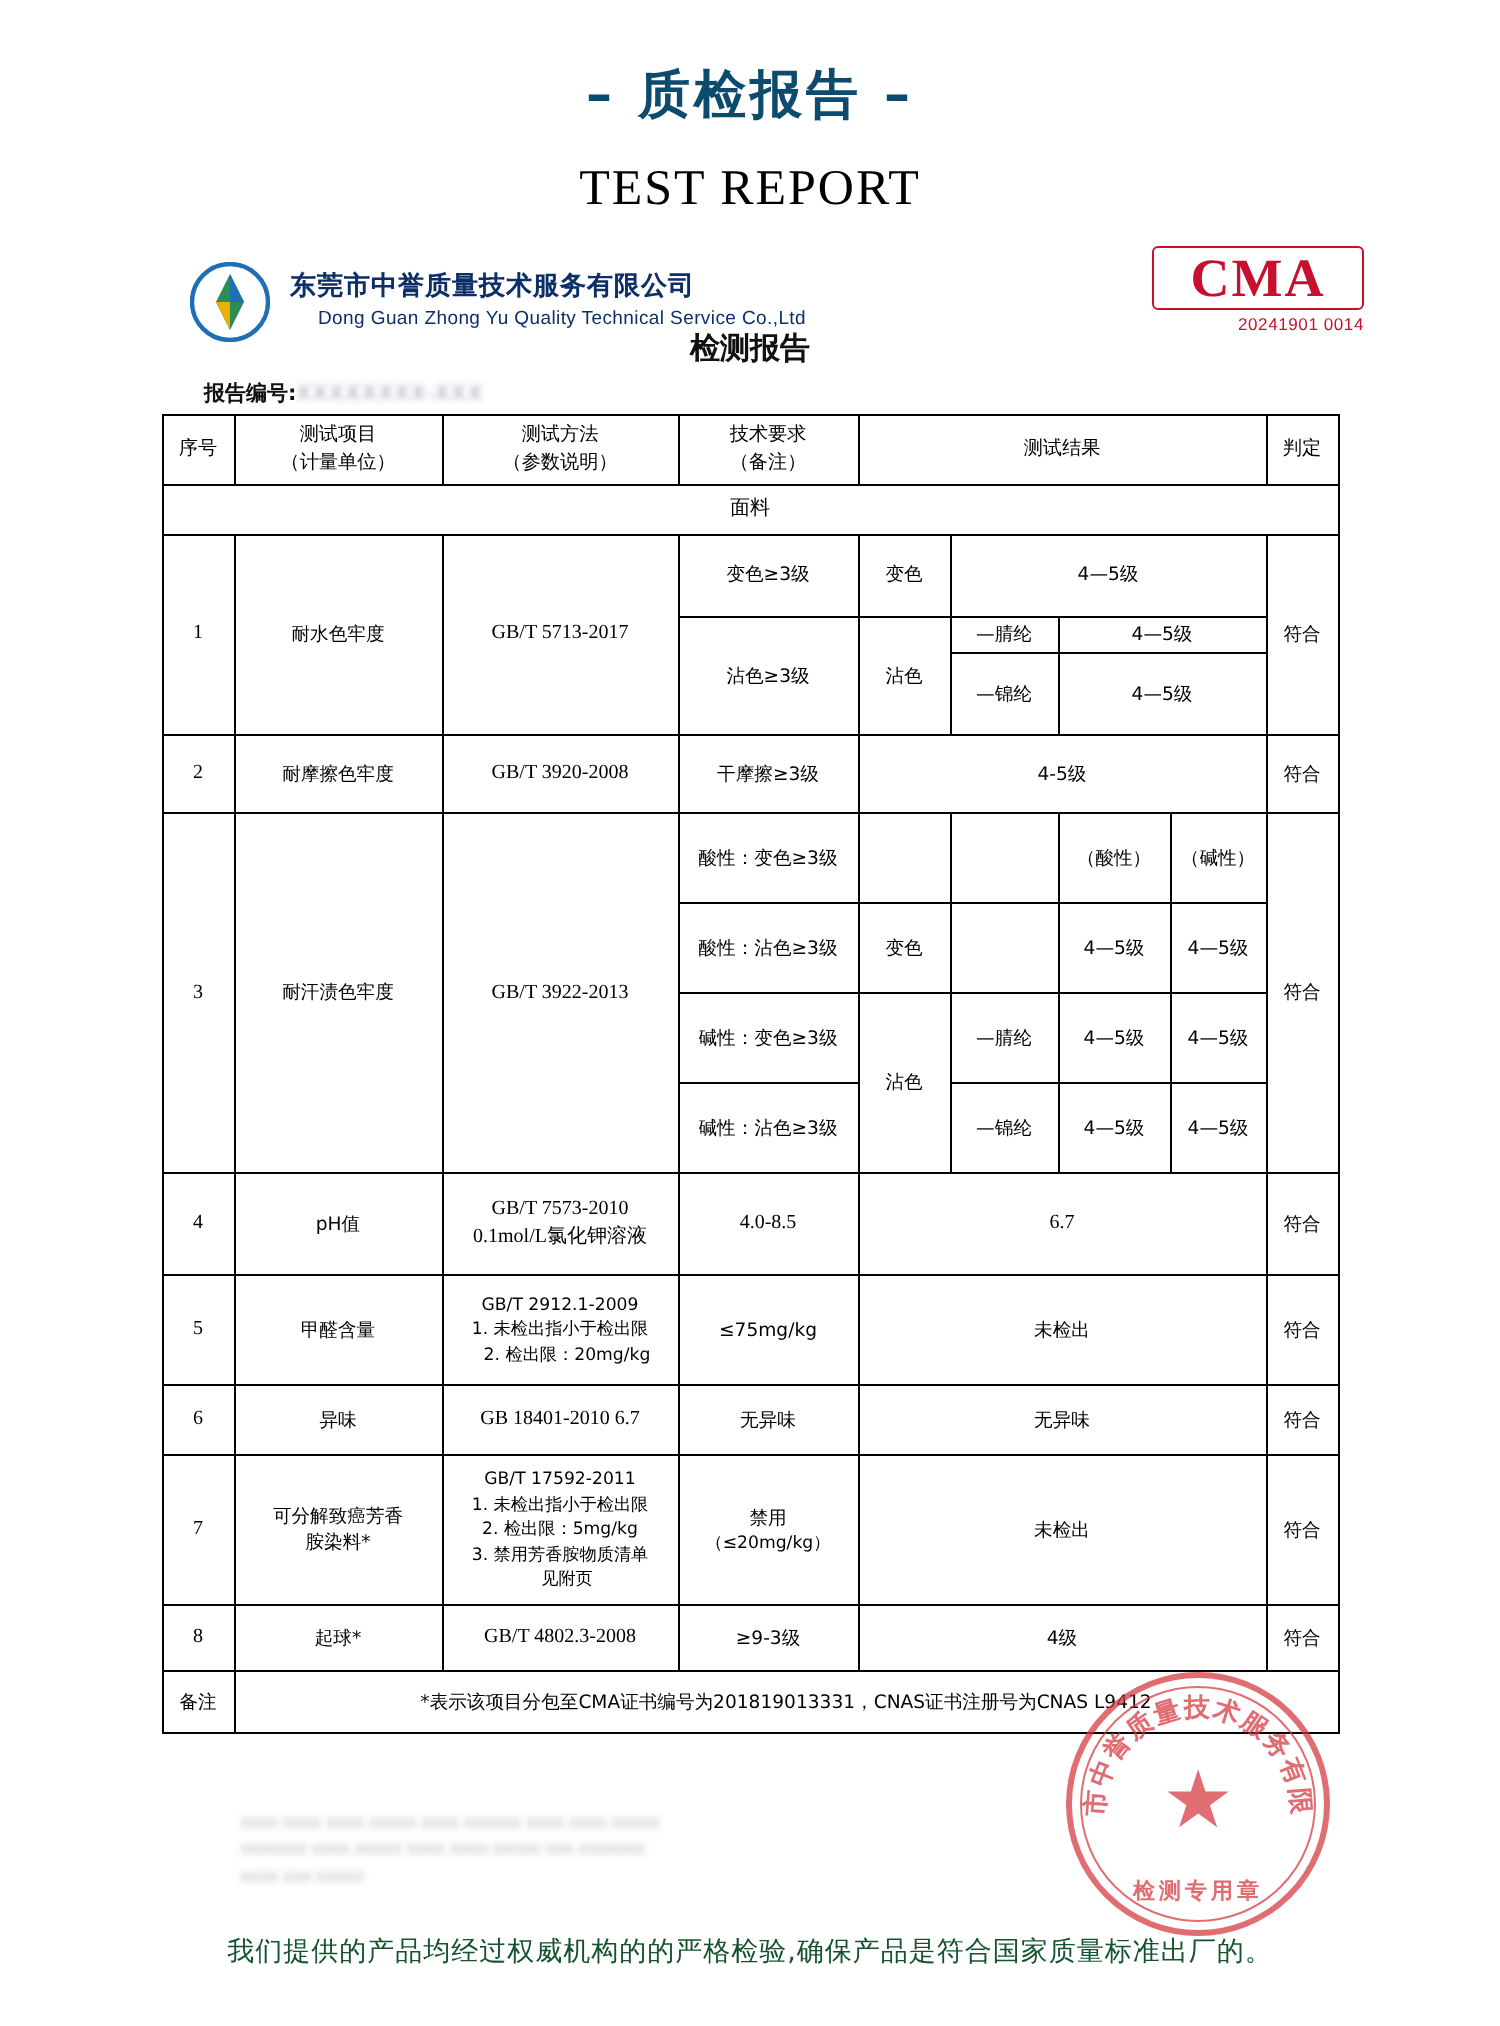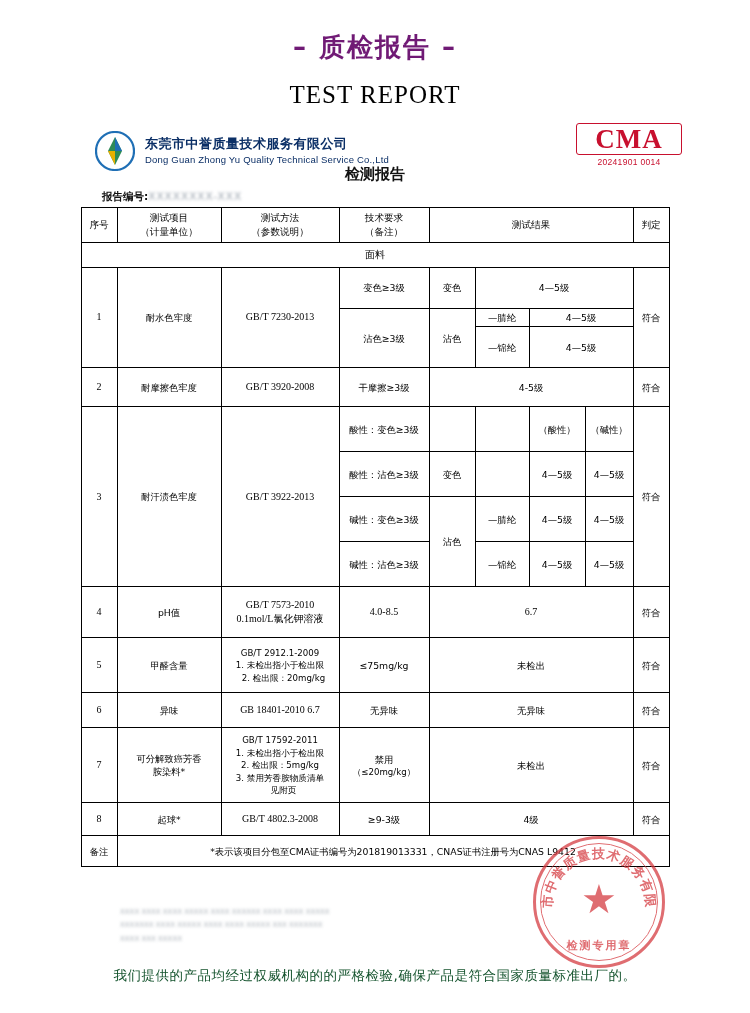--- a/index.html
+++ b/index.html
@@ -23,21 +23,21 @@
   }
 
   
   .title-cn {
     text-align: center;
     font-family: "DejaVu Sans", "Liberation Sans", sans-serif;
     font-weight: bold;
     font-size: 26px;
     letter-spacing: 2px;
     padding-top: 30px;
-    color: #701a75;
+    color: #0c4a6e;
   }
   .title-en {
     text-align: center;
     font-family: "Liberation Serif", serif;
     font-size: 25px;
     letter-spacing: 1px;
     padding-top: 16px;
     color: #000;
   }
 
@@ -65,20 +65,21 @@
     font-size: 13px;
     color: #0b2f66;
     letter-spacing: 0.5px;
   }
   .company-en {
     font-family: "Liberation Sans", sans-serif;
     font-size: 9.5px;
     color: #0b2f66;
     letter-spacing: 0.2px;
     margin-top: 2px;
+    margin-left: 14px;
   }
 
   
   .cma {
     position: absolute;
     right: 68px;
     top: 14px;
     text-align: center;
     width: 106px;
   }
@@ -94,20 +95,21 @@
     border: 1.6px solid #c8102e;
     border-radius: 3px;
     padding: 2px 2px 1px;
   }
   .cma-num {
     font-family: "Liberation Sans", sans-serif;
     font-size: 8.5px;
     color: #c8102e;
     margin-top: 2px;
     letter-spacing: 0.3px;
+    text-align: right;
   }
 
   .subtitle {
     text-align: center;
     font-family: Liberation Sans, sans-serif;
     font-weight: bold;
     font-size: 15px;
     margin-top: -6px;
     position: relative;
     z-index: 2;
@@ -311,21 +313,21 @@
       <td>判定</td>
     </tr>
 
     <tr class="section-row">
       <td colspan="9">面料</td>
     </tr>
 
     <tr>
       <td rowspan="3" class="num-cell">1</td>
       <td rowspan="3">耐水色牢度</td>
-      <td rowspan="3" class="mono">GB/T 7230-2013</td>
+      <td rowspan="3" class="mono">GB/T 5713-2017</td>
       <td style="height:36px">变色≥3级</td>
       <td>变色</td>
       <td colspan="3">4—5级</td>
       <td rowspan="3">符合</td>
     </tr>
     <tr>
       <td rowspan="2" style="height:36px">沾色≥3级</td>
       <td rowspan="2">沾色</td>
       <td class="left">—腈纶</td>
       <td colspan="2">4—5级</td>

